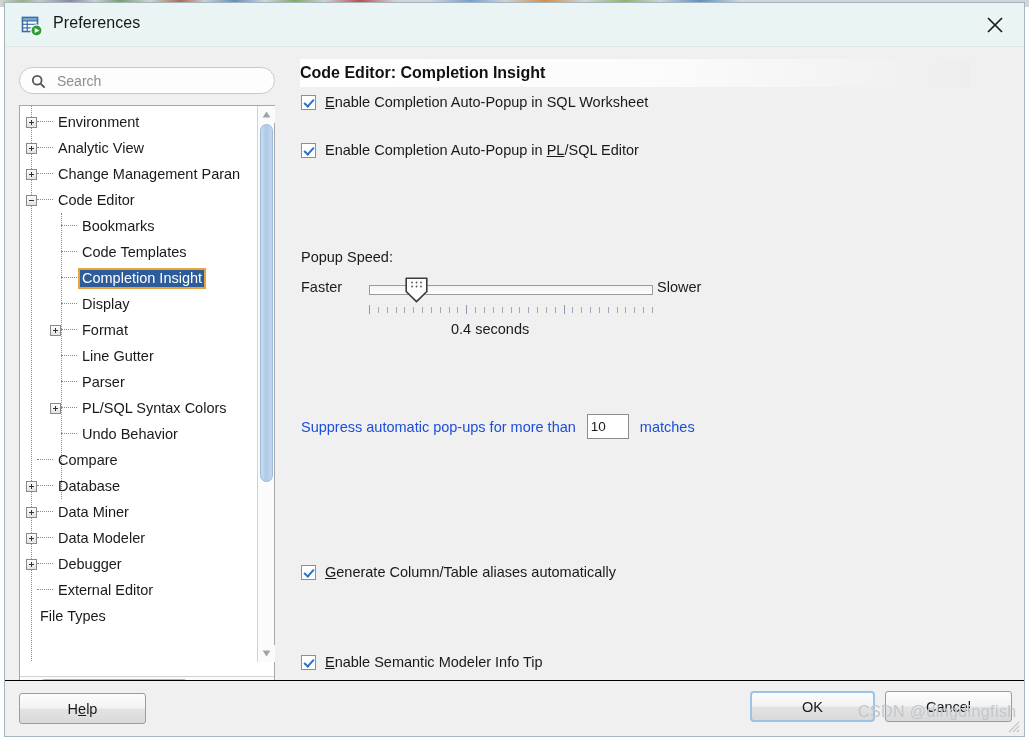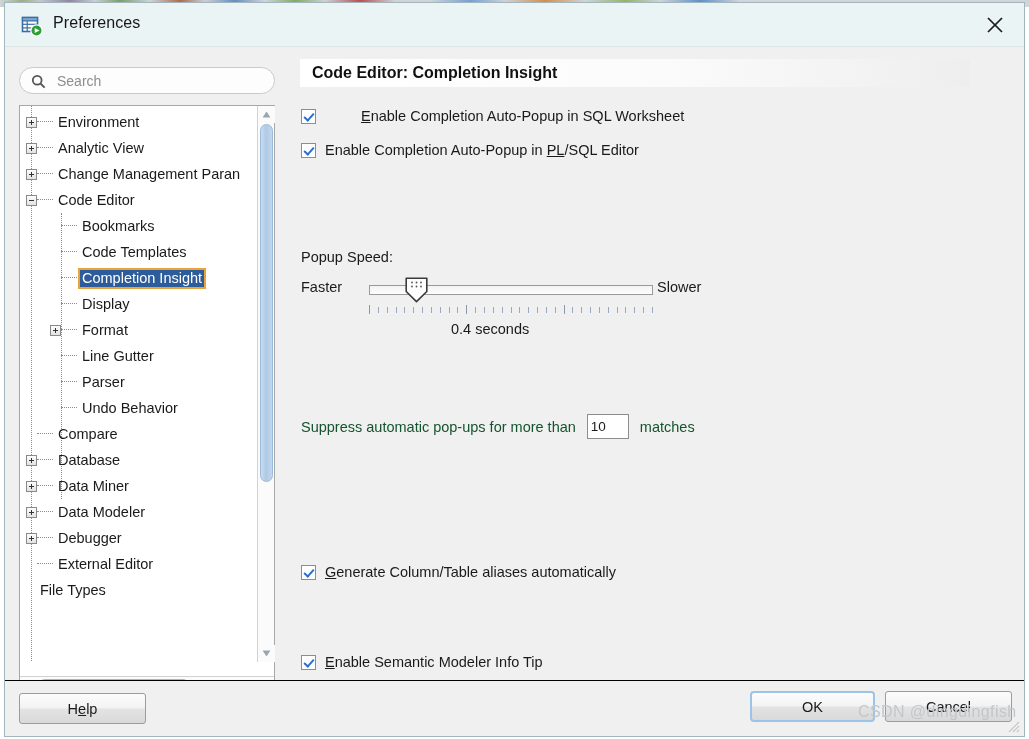--- a/index.html
+++ b/index.html
@@ -261,21 +261,21 @@
     width: 670px; height: 28px;
     background: linear-gradient(90deg, #ffffff 0%, #fbfbfb 55%, #eeeeee 100%);
     display: flex;
     align-items: center;
     box-sizing: border-box;
   }
   #panel-title span {
     font-size: 16px;
     font-weight: bold;
     color: #111;
-    padding-left: 12px;
+    padding-left: 0;
   }
 
   .cb-row {
     position: absolute;
     display: flex;
     align-items: center;
     cursor: pointer;
   }
   .cbox {
     width: 15px; height: 15px;
@@ -356,21 +356,21 @@
     color: #1a1a1a;
   }
 
   #suppress-row {
     position: absolute;
     left: 6px; top: 355px;
     display: flex;
     align-items: center;
   }
   #suppress-pre, #suppress-post {
-    font-size: 14.5px; color: #14532d; white-space: nowrap;
+    font-size: 14.5px; color: #1d4ed8; white-space: nowrap;
   }
   #matches-input {
     width: 42px; height: 25px;
     margin: 0 11px;
     border: 1px solid #8d8d8d;
     background: #ffffff;
     font-family: "Liberation Sans", sans-serif;
     font-size: 13.5px;
     color: #1a1a1a;
     padding: 0 3px;
@@ -532,20 +532,26 @@
               <span class="lbl">Line Gutter</span>
             </div>
             <div class="tree-row">
               <span class="spacer-child"></span>
               <span style="width: 11px; flex: 0 0 auto;"></span>
               <span class="elbow"></span>
               <span class="lbl">Parser</span>
             </div>
             <div class="tree-row">
               <span class="spacer-child"></span>
+              <span class="toggle plus"></span>
+              <span class="elbow"></span>
+              <span class="lbl">PL/SQL Syntax Colors</span>
+            </div>
+            <div class="tree-row">
+              <span class="spacer-child"></span>
               <span style="width: 11px; flex: 0 0 auto;"></span>
               <span class="elbow"></span>
               <span class="lbl">Undo Behavior</span>
             </div>
             <div class="tree-row">
               <span class="spacer-root"></span>
               <span style="width: 11px; flex: 0 0 auto;"></span>
               <span class="elbow"></span>
               <span class="lbl">Compare</span>
             </div>
@@ -616,21 +622,21 @@
       </div>
     </div>
   </div>
 
   <div id="right-pane">
 
     <div id="panel-title">
       <span>Code Editor: Completion Insight</span>
     </div>
 
-    <div class="cb-row" style="left:6px; top:49px;gap:36px;">
+    <div class="cb-row" style="left:6px; top:35px;">
       <span class="cbox checked"></span>
       <span class="cb-label">
         <u>E</u><span>nable Completion Auto-Popup in SQL Worksheet</span>
       </span>
     </div>
 
     <div class="cb-row" style="left:6px; top:83px;">
       <span class="cbox checked"></span>
       <span class="cb-label">
         <span>Enable Completion Auto-Popup in </span><u>PL</u><span>/SQL Editor</span>

